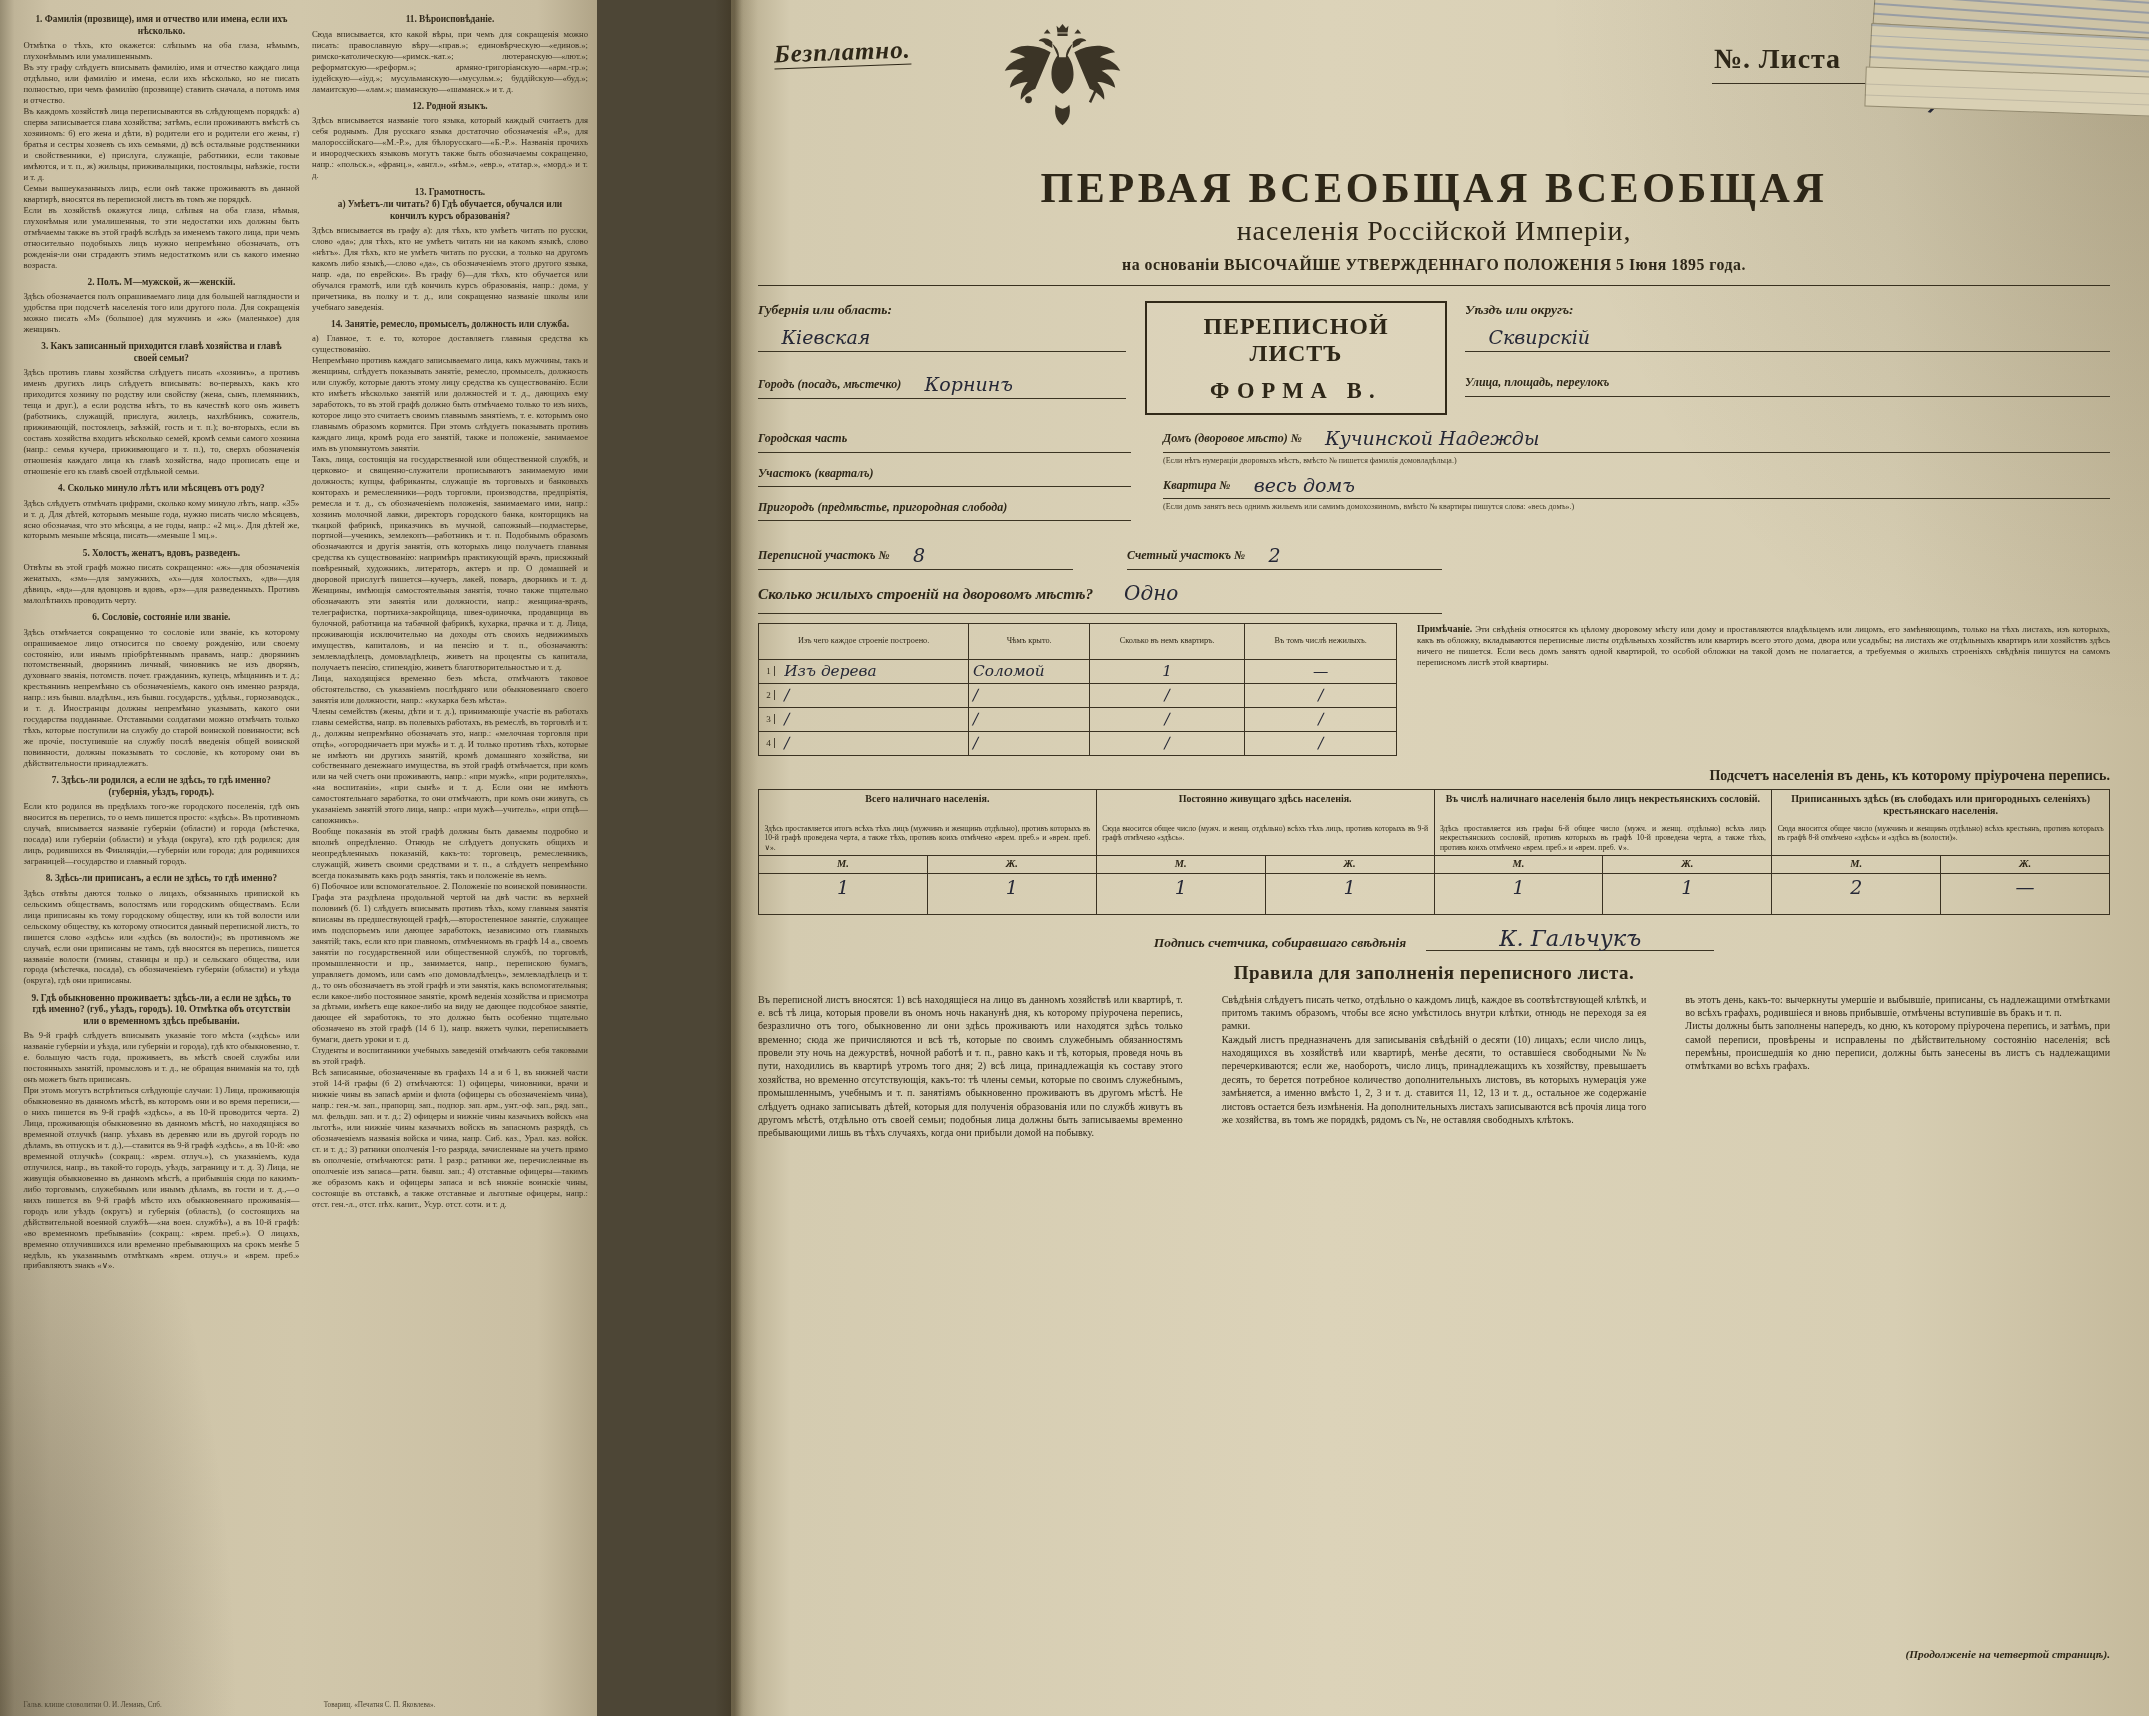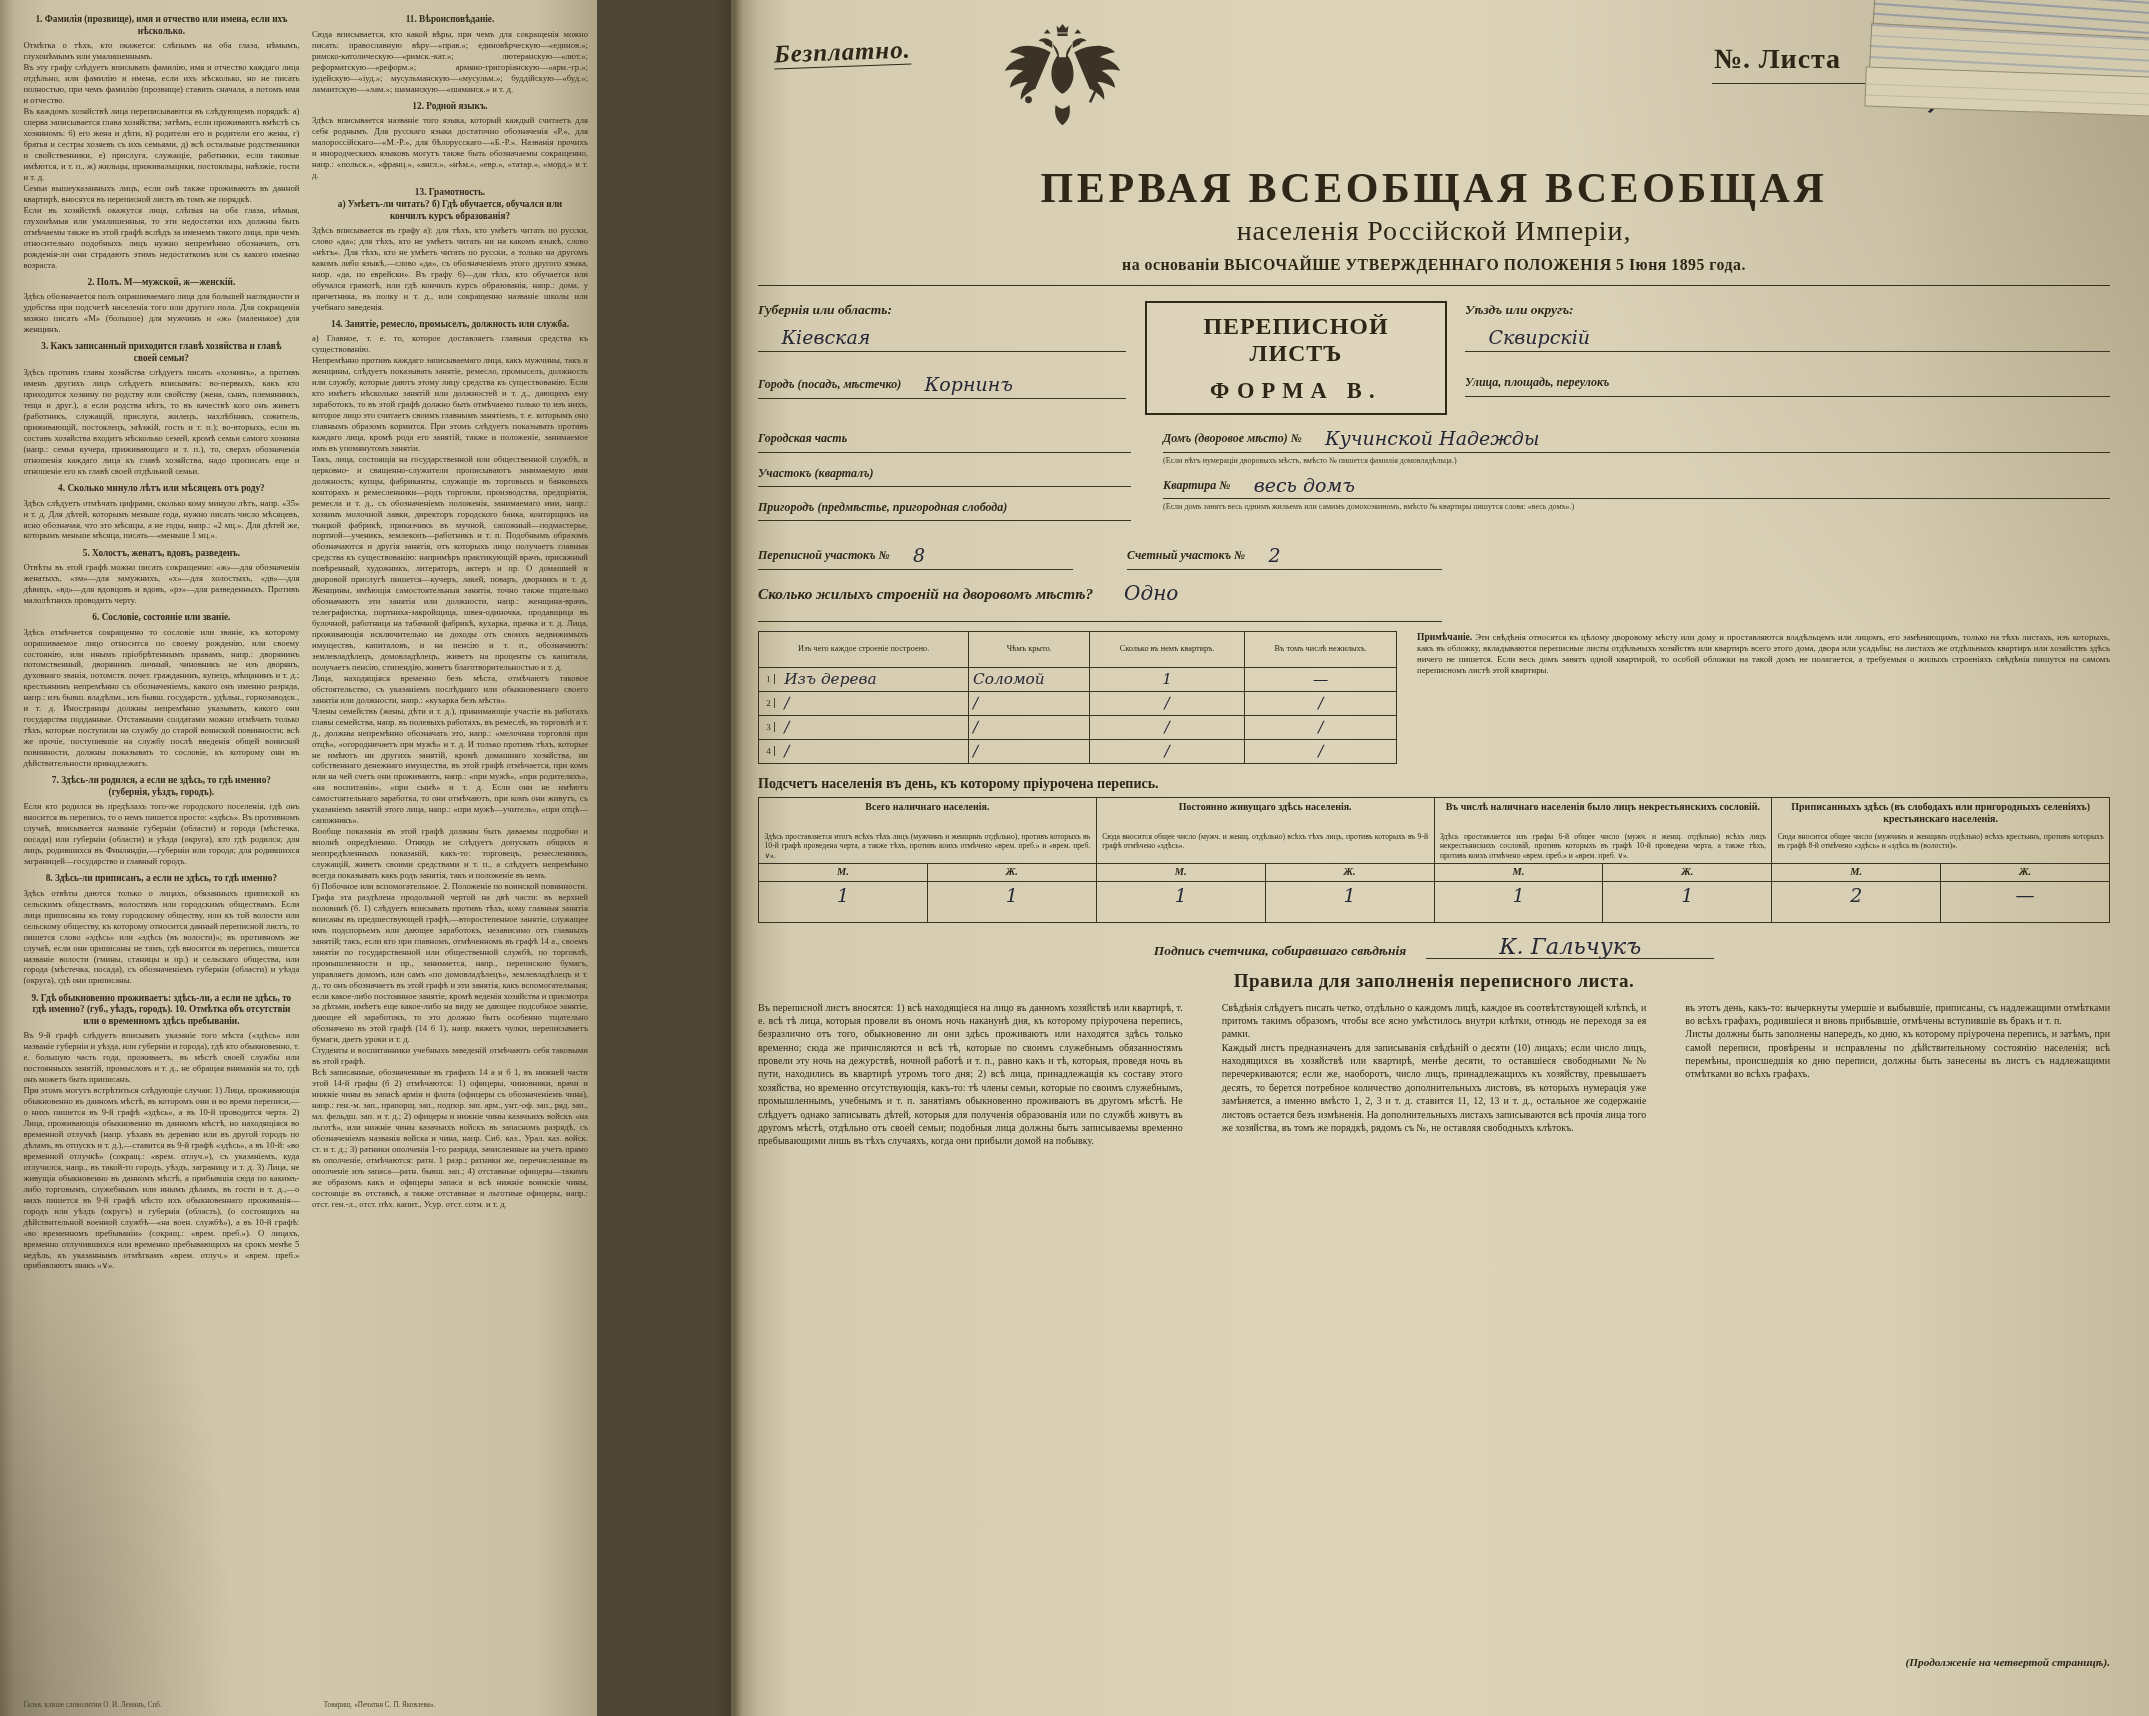--- a/index.html
+++ b/index.html
@@ -61,40 +61,40 @@
   .lbl{font-size:13.5px;font-weight:bold;font-style:italic;white-space:nowrap}
   .lbl-sm{font-size:12px;font-weight:bold;font-style:italic}
   .frow{display:flex;align-items:center;border-bottom:1.2px solid #3b3423;min-height:27px;margin-top:7.2px}
   .frow .hw{margin-left:23.4px;font-size:19px;line-height:1}
   .small-note{font-size:8px;line-height:1.15;margin-top:2.7px;color:#3c3423}
   .form-mid{display:flex;margin-top:3.6px}
   .fm-left{width:387px;padding-right:14.4px}
   .fm-right{flex:1;padding-left:18px}
   .uchastki{display:flex;gap:54px;margin-top:14.4px;width:684px}
   .uchastki .frow{flex:1}
-  .bldg-q{display:flex;align-items:flex-end;margin-top:12.6px;width:684px;border-bottom:1.2px solid #3b3423;padding-bottom:18px}
+  .bldg-q{display:flex;align-items:flex-end;margin-top:12.6px;width:684px;border-bottom:1.2px solid #3b3423;padding-bottom:10px}
   .bldg-q .q{font-size:15.3px;font-weight:bold;font-style:italic}
   .bldg-q .hw{margin-left:31px;font-size:20px;line-height:1}
 
   
   .bldg-zone{display:flex;margin-top:9px;gap:20px}
   table{border-collapse:collapse}
   .bt{width:639px}
   .bt th,.bt td{border:1.2px solid #3a3222;padding:1.8px 3.6px;vertical-align:middle}
   .bt th{font-size:8.3px;font-weight:normal;text-align:center;line-height:1.15;height:36px}
   .bt td{height:24px}
   .built-cell{display:flex;align-items:center;gap:9px}
   .rownum{font-size:9px;width:12.6px;border-right:0.9px solid #4a4232;display:inline-block;text-align:center}
   .bt .hw{font-size:15.3px}
   .bt .c{text-align:center}
   .note{flex:1;font-size:8.8px;line-height:1.28;text-align:justify}
   .note b{font-size:9.5px}
 
   
-  .count-title{font-size:14px;font-weight:bold;text-align:left;margin-top:12.6px}
+  .count-title{font-size:14px;font-weight:bold;text-align:right;margin-top:12.6px}
   .ct{width:100%;margin-top:5.4px;table-layout:fixed}
   .ct th,.ct td{border:1.3px solid #3a3222;padding:2.7px 5.4px;vertical-align:top}
   .grp-t{font-size:10px;font-weight:bold;text-align:center;line-height:1.2;min-height:27px}
   .grp-d{font-size:7.7px;line-height:1.22;text-align:justify;margin-top:3.6px;font-weight:normal}
   .mf{font-size:10.4px;font-style:italic;text-align:center;height:18px;vertical-align:middle}
   .val-cell{height:41px;text-align:center;vertical-align:middle}
   .val-cell .hw{font-size:19px}
 
   
   .sig-row{display:flex;align-items:flex-end;justify-content:center;margin-top:12.6px;gap:20px}

